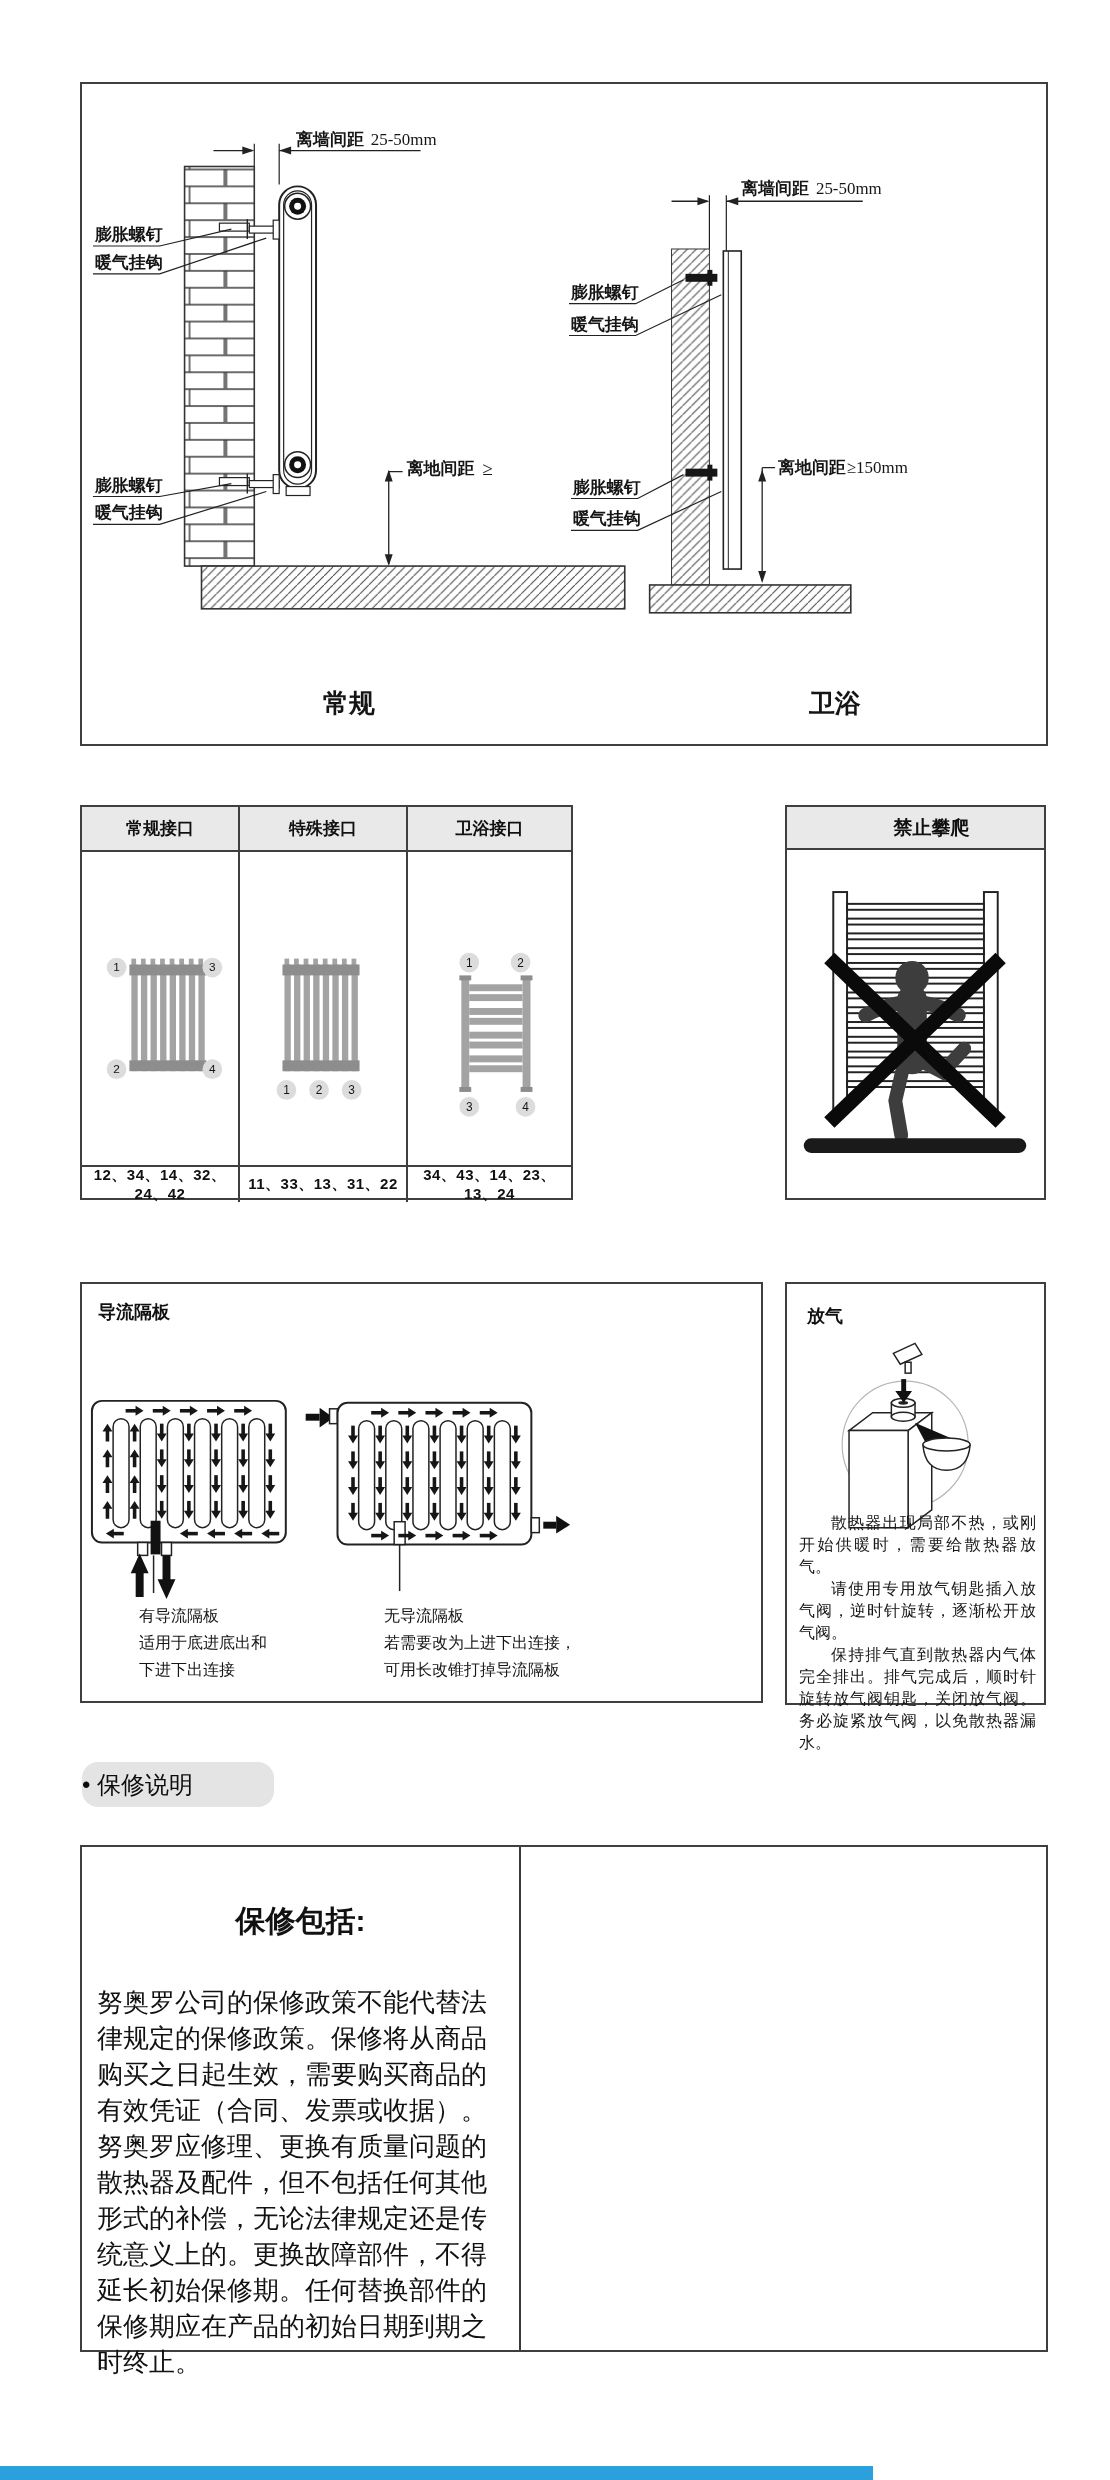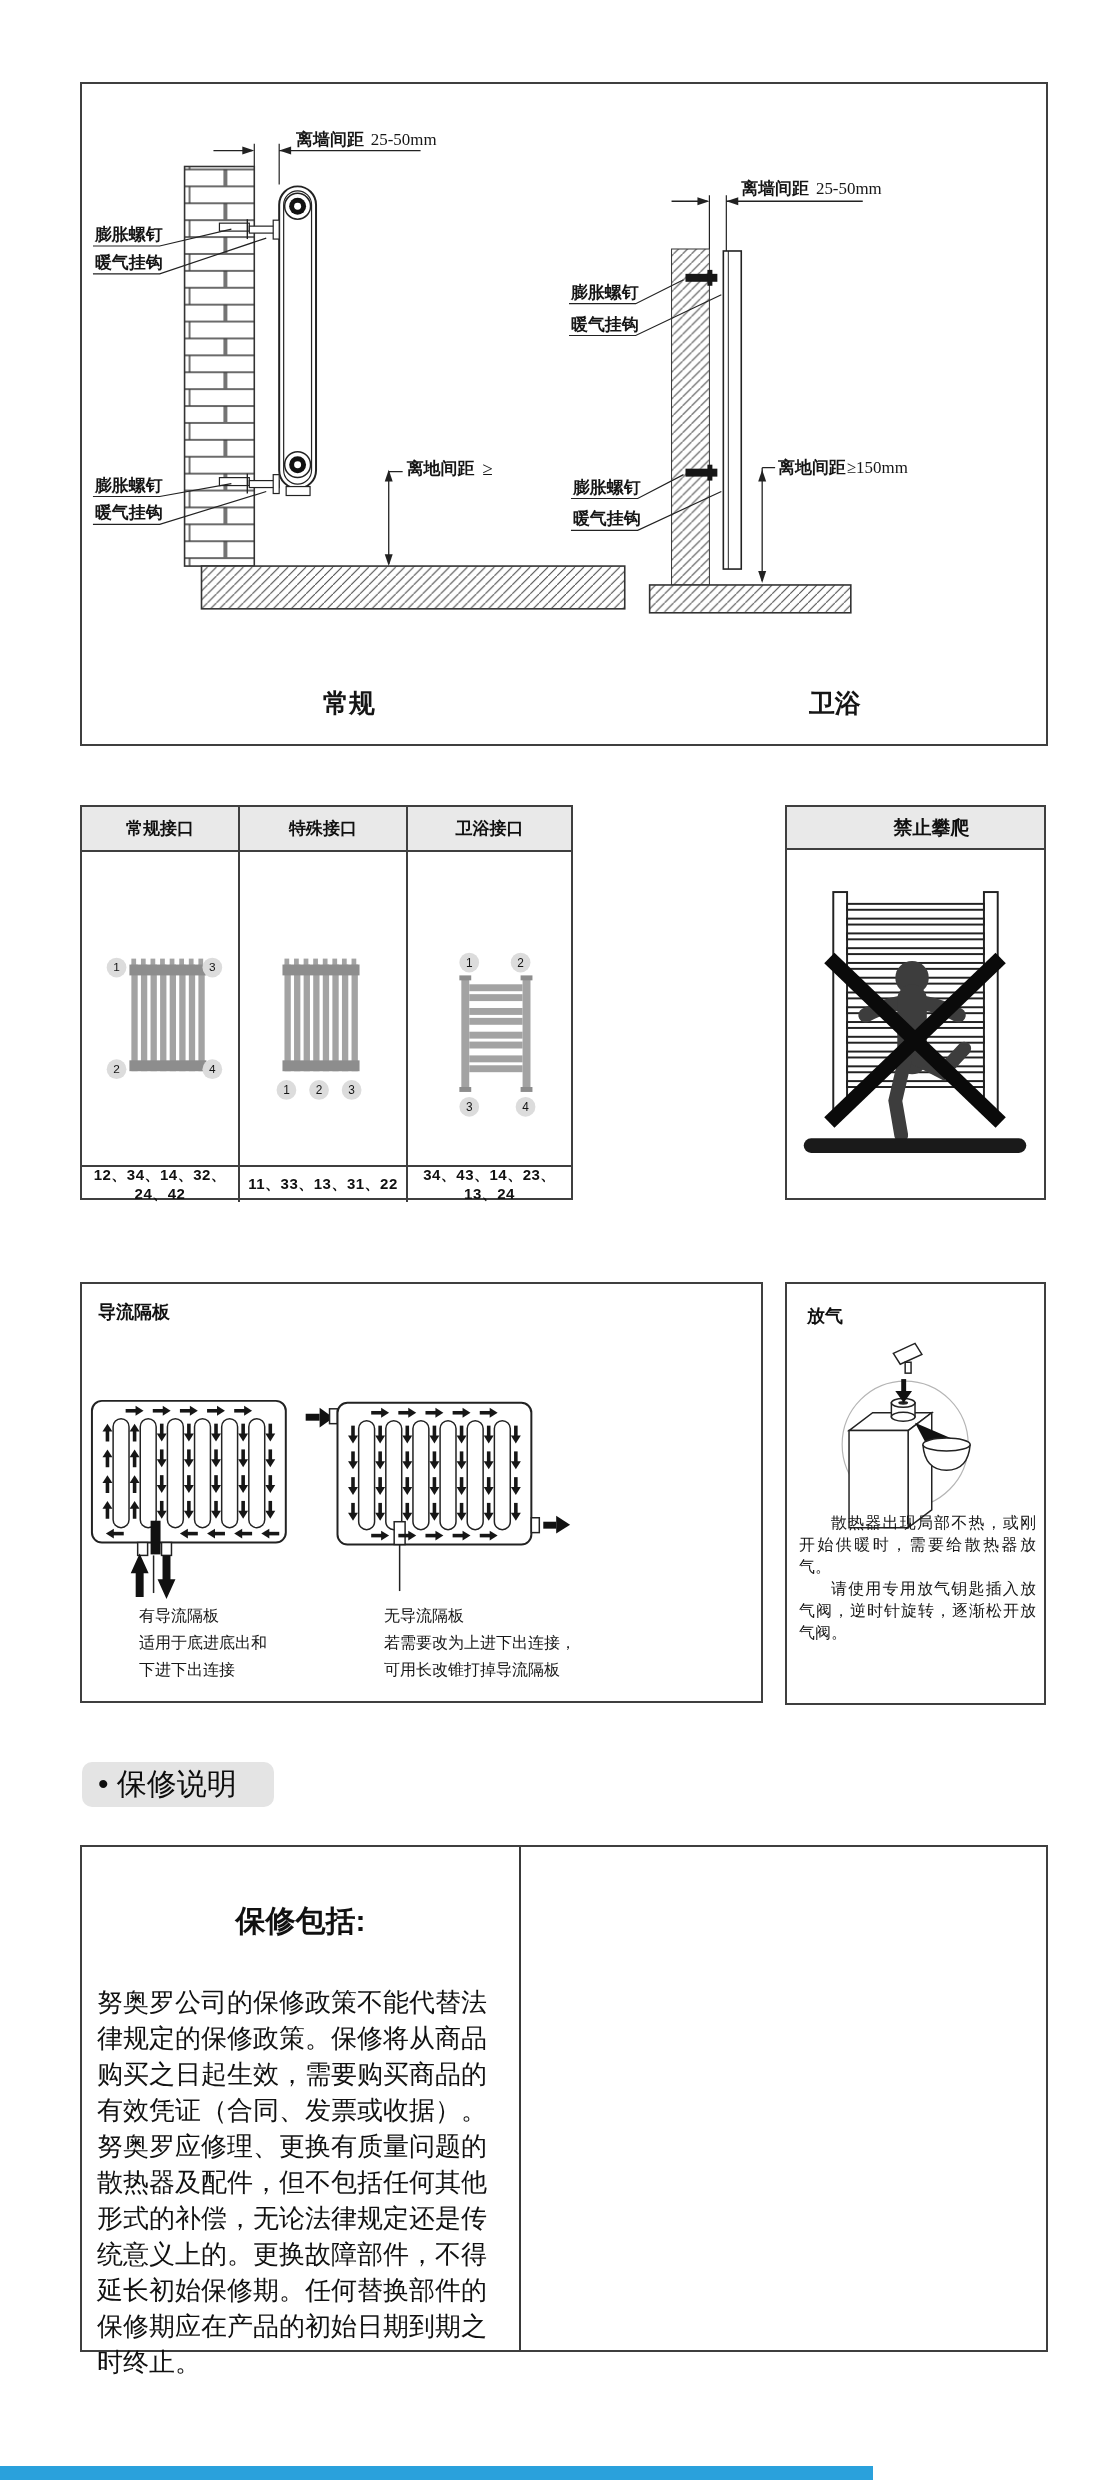--- a/index.html
+++ b/index.html
@@ -22,22 +22,22 @@
   .pt-body .pt-cell{border-right:2px solid #3f3f3f;}
   .pt-codes{height:35px;border-top:2px solid #3f3f3f;}
   .pt-codes .pt-cell{display:flex;align-items:center;justify-content:center;
       font-size:15px;font-weight:bold;letter-spacing:.5px;border-right:2px solid #3f3f3f;}
   .box-head{height:41px;background:#e9e9e9;border-bottom:2px solid #3f3f3f;
       display:flex;align-items:center;justify-content:center;font-size:19px;font-weight:bold;padding-left:32px;}
   .small-title{position:absolute;font-size:18px;font-weight:bold;}
   .desc{position:absolute;font-size:16px;line-height:27px;color:#161616;}
   .bleed-text{position:absolute;font-size:16px;line-height:22px;text-align:justify;color:#161616;}
   .bleed-text p{margin:0;text-indent:2em;}
-  .pill{position:absolute;background:#e4e4e4;border-radius:10px;font-size:30px;
-      display:flex;align-items:center;padding-left:16px;box-sizing:border-box;color:#0d0d0d;}
+  .pill{position:absolute;background:#e4e4e4;border-radius:16px;font-size:24px;
+      display:flex;align-items:center;box-sizing:border-box;color:#0d0d0d;}
   .w-col{position:absolute;top:0;bottom:0;box-sizing:border-box;}
   .w-head{margin-top:54px;text-align:center;font-size:30px;font-weight:bold;}
   .w-body{margin-top:42px;font-size:26px;line-height:36px;text-align:justify;padding:0 32px 0 15px;}
   .bottom-bar{position:absolute;left:0;top:2466px;width:873px;height:14px;}
 </style>
 </head>
 <body>
 
 <div class="page">
 
@@ -466,20 +466,21 @@
       <rect x="116" y="96" width="5" height="13" fill="#111"></rect>
       <polygon points="110,108 127,108 118.5,120" fill="#111"></polygon>
 
       <polygon points="130,140 172,158 148,174" fill="#111"></polygon>
       <path d="M138,162 Q140,188 162,188 Q184,188 186,162" fill="#fff" stroke="#222" stroke-width="1.5"></path>
       <ellipse cx="162" cy="162" rx="24" ry="6.5" fill="#fff" stroke="#222" stroke-width="1.5"></ellipse>
     </svg>
     <div class="bleed-text" style="left:12px;top:228px;width:237px;">
       <p>散热器出现局部不热，或刚开始供暖时，需要给散热器放气。</p>
       <p>请使用专用放气钥匙插入放气阀，逆时针旋转，逐渐松开放气阀。</p>
+      <p>保持排气直到散热器内气体完全排出。排气完成后，顺时针旋转放气阀钥匙，关闭放气阀。务必旋紧放气阀，以免散热器漏水。</p>
     </div>
   </div>
 
   <div class="pill" style="left:82px;top:1762px;width:192px;height:45px;">• 保修说明</div>
 
   <div class="panel" style="left:80px;top:1845px;width:968px;height:507px;">
     <div class="w-col" style="left:0;width:439px;border-right:2px solid #3a3a3a;">
       <div class="w-head">保修包括:</div>
       <div class="w-body">努奥罗公司的保修政策不能代替法律规定的保修政策。保修将从商品购买之日起生效，需要购买商品的有效凭证（合同、发票或收据）。努奥罗应修理、更换有质量问题的散热器及配件，但不包括任何其他形式的补偿，无论法律规定还是传统意义上的。更换故障部件，不得延长初始保修期。任何替换部件的保修期应在产品的初始日期到期之时终止。</div>
     </div>

